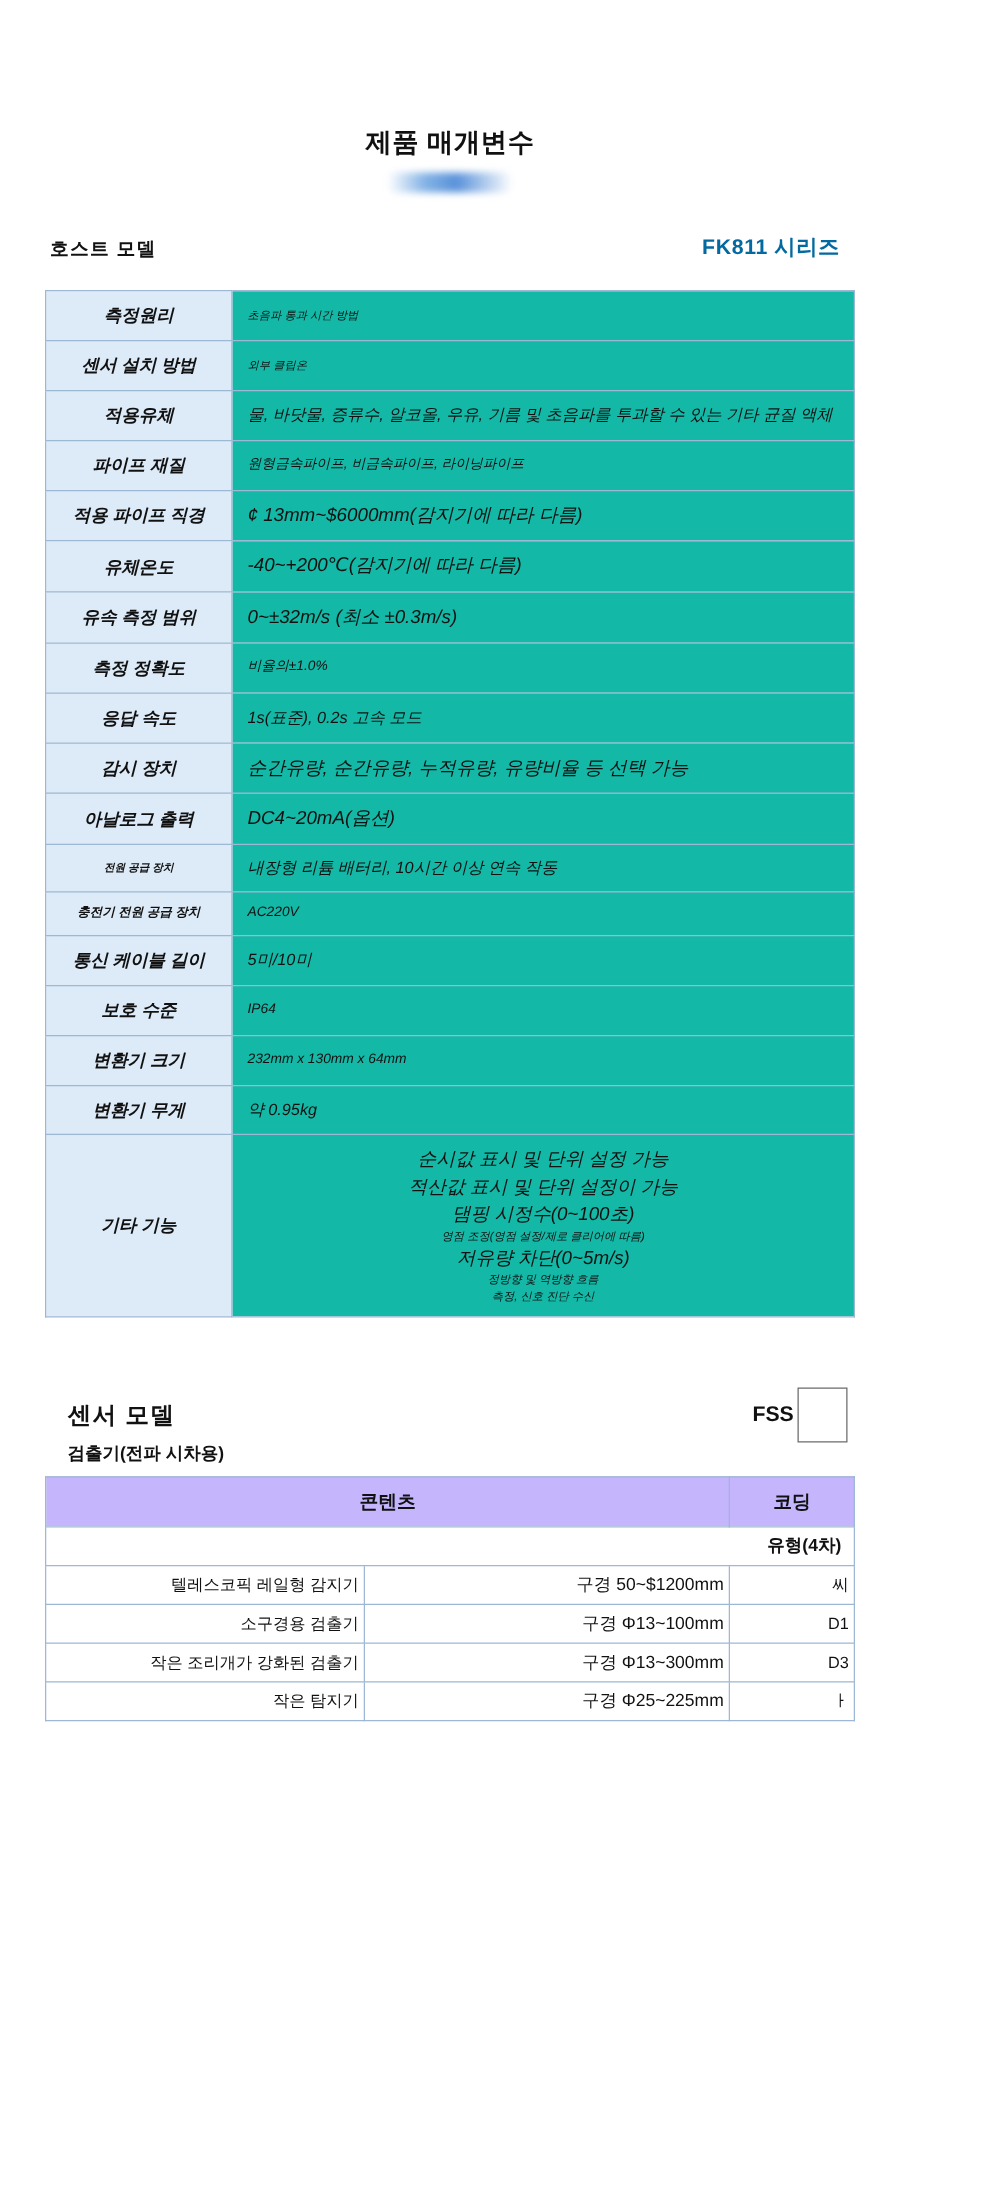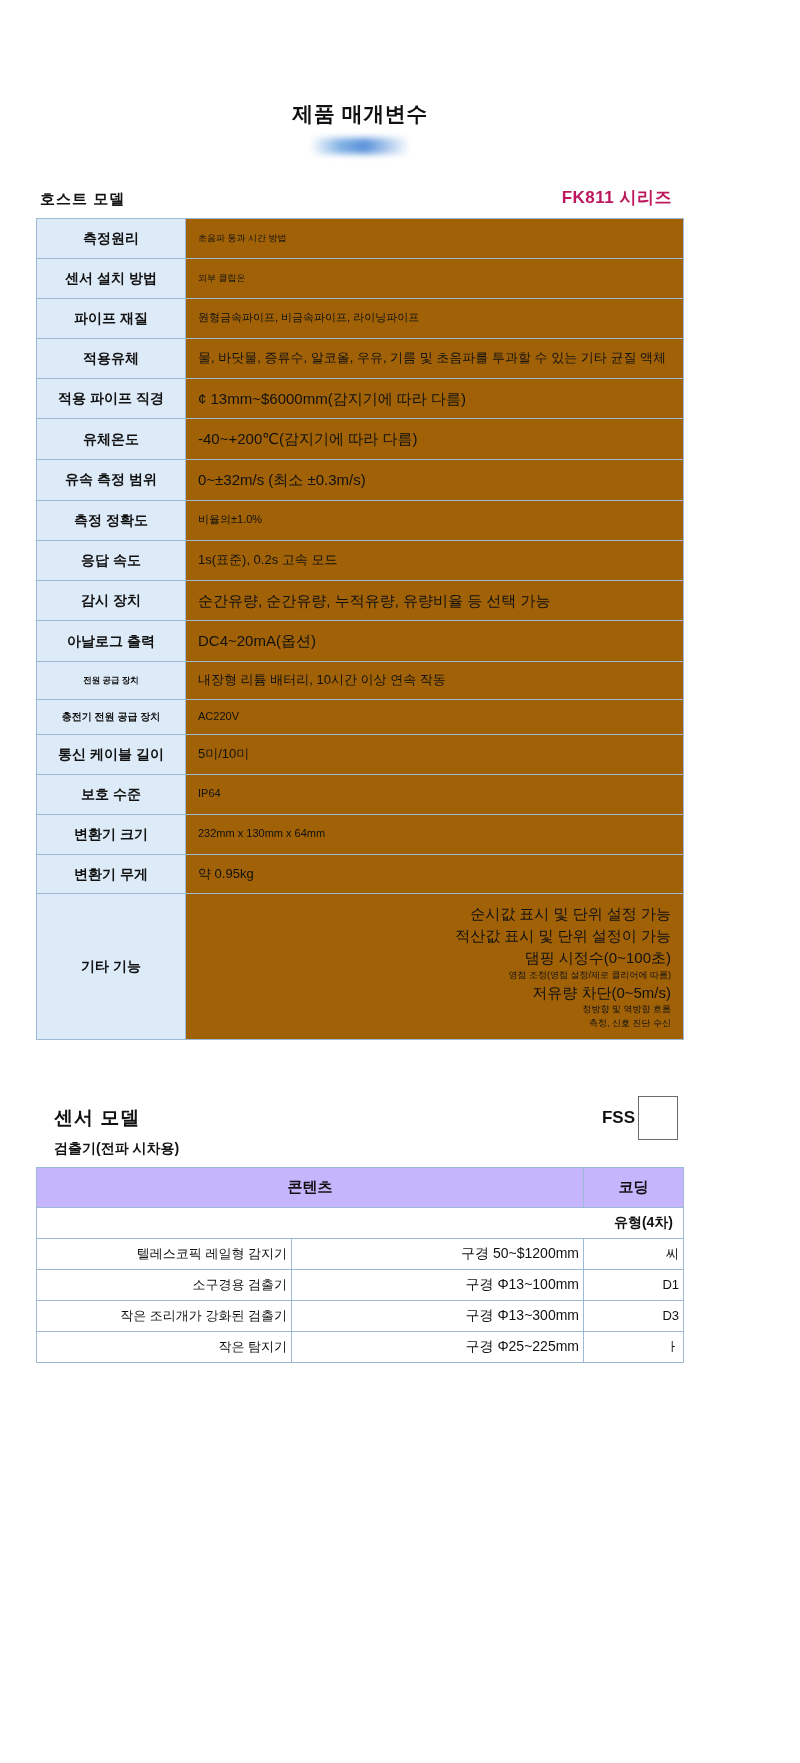--- a/index.html
+++ b/index.html
@@ -50,30 +50,31 @@
   .host-label {
     font-size: 15px;
     font-weight: 700;
     letter-spacing: 1px;
     color: #111;
   }
   .host-value {
     font-size: 17px;
     font-weight: 700;
     letter-spacing: 0.5px;
-    color: #be185d;
+    color: #0369a1;
     padding-right: 6px;
   }
 
   
   table.spec {
     width: 100%;
     border-collapse: collapse;
-    margin-top: 9px;
+    margin-top: 23px;
     table-layout: fixed;
+    font-style: italic;
   }
   table.spec td {
     border: 1px solid #9db8d4;
     vertical-align: middle;
   }
   td.key {
     width: 140px;
     background: #ddeaf7;
     text-align: center;
     font-size: 14px;
@@ -85,32 +86,32 @@
   td.key.small {
     font-size: 8.5px;
     font-weight: 700;
     letter-spacing: 0;
   }
   td.key.smallish {
     font-size: 10px;
     font-weight: 700;
   }
   td.val {
-    background: #a16207;
+    background: #14b8a6;
     padding: 9px 12px;
     line-height: 1.45;
     color: #111;
   }
   .v-xs { font-size: 9px; }
   .v-sm { font-size: 11px; }
   .v-md { font-size: 13px; }
   .v-lg { font-size: 15px; }
 
   .misc-lines {
-    text-align: right;
+    text-align: center;
     line-height: 1.5;
   }
   .misc-lines div { display: block; }
 
   
   .sensor-header {
     display: flex;
     align-items: center;
     justify-content: space-between;
     margin-top: 56px;
@@ -212,26 +213,26 @@
     <tbody>
       <tr>
         <td class="key">측정원리</td>
         <td class="val v-xs">초음파 통과 시간 방법</td>
       </tr>
       <tr>
         <td class="key">센서 설치 방법</td>
         <td class="val v-xs">외부 클립온</td>
       </tr>
       <tr>
+        <td class="key">적용유체</td>
+        <td class="val v-md">물, 바닷물, 증류수, 알코올, 우유, 기름 및 초음파를 투과할 수 있는 기타 균질 액체</td>
+      </tr>
+      <tr>
         <td class="key">파이프 재질</td>
         <td class="val v-sm">원형금속파이프, 비금속파이프, 라이닝파이프</td>
-      </tr>
-      <tr>
-        <td class="key">적용유체</td>
-        <td class="val v-md">물, 바닷물, 증류수, 알코올, 우유, 기름 및 초음파를 투과할 수 있는 기타 균질 액체</td>
       </tr>
       <tr>
         <td class="key">적용 파이프 직경</td>
         <td class="val v-lg">¢ 13mm~$6000mm(감지기에 따라 다름)</td>
       </tr>
       <tr>
         <td class="key">유체온도</td>
         <td class="val v-lg">-40~+200℃(감지기에 따라 다름)</td>
       </tr>
       <tr>

